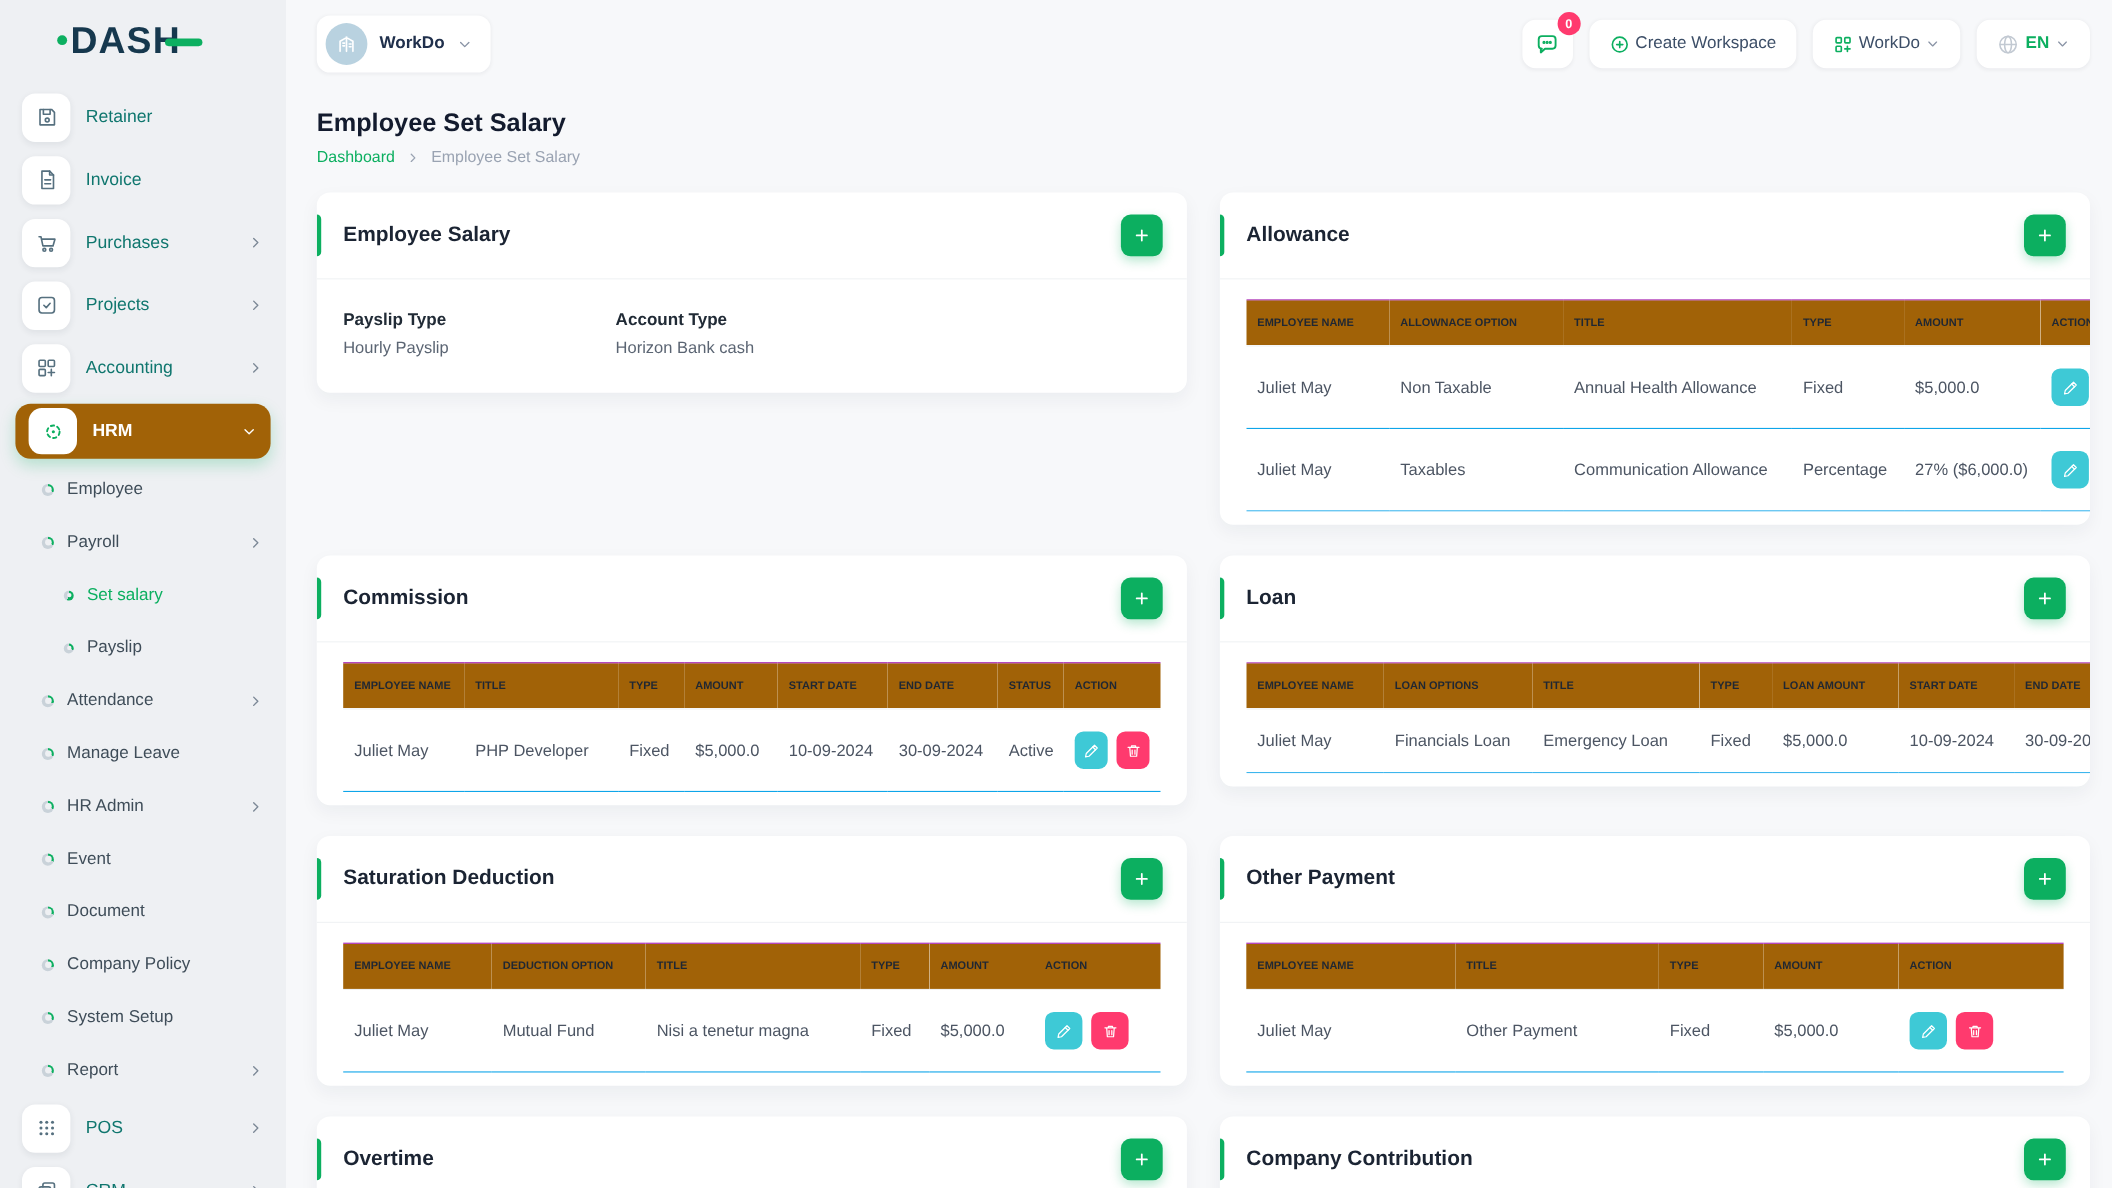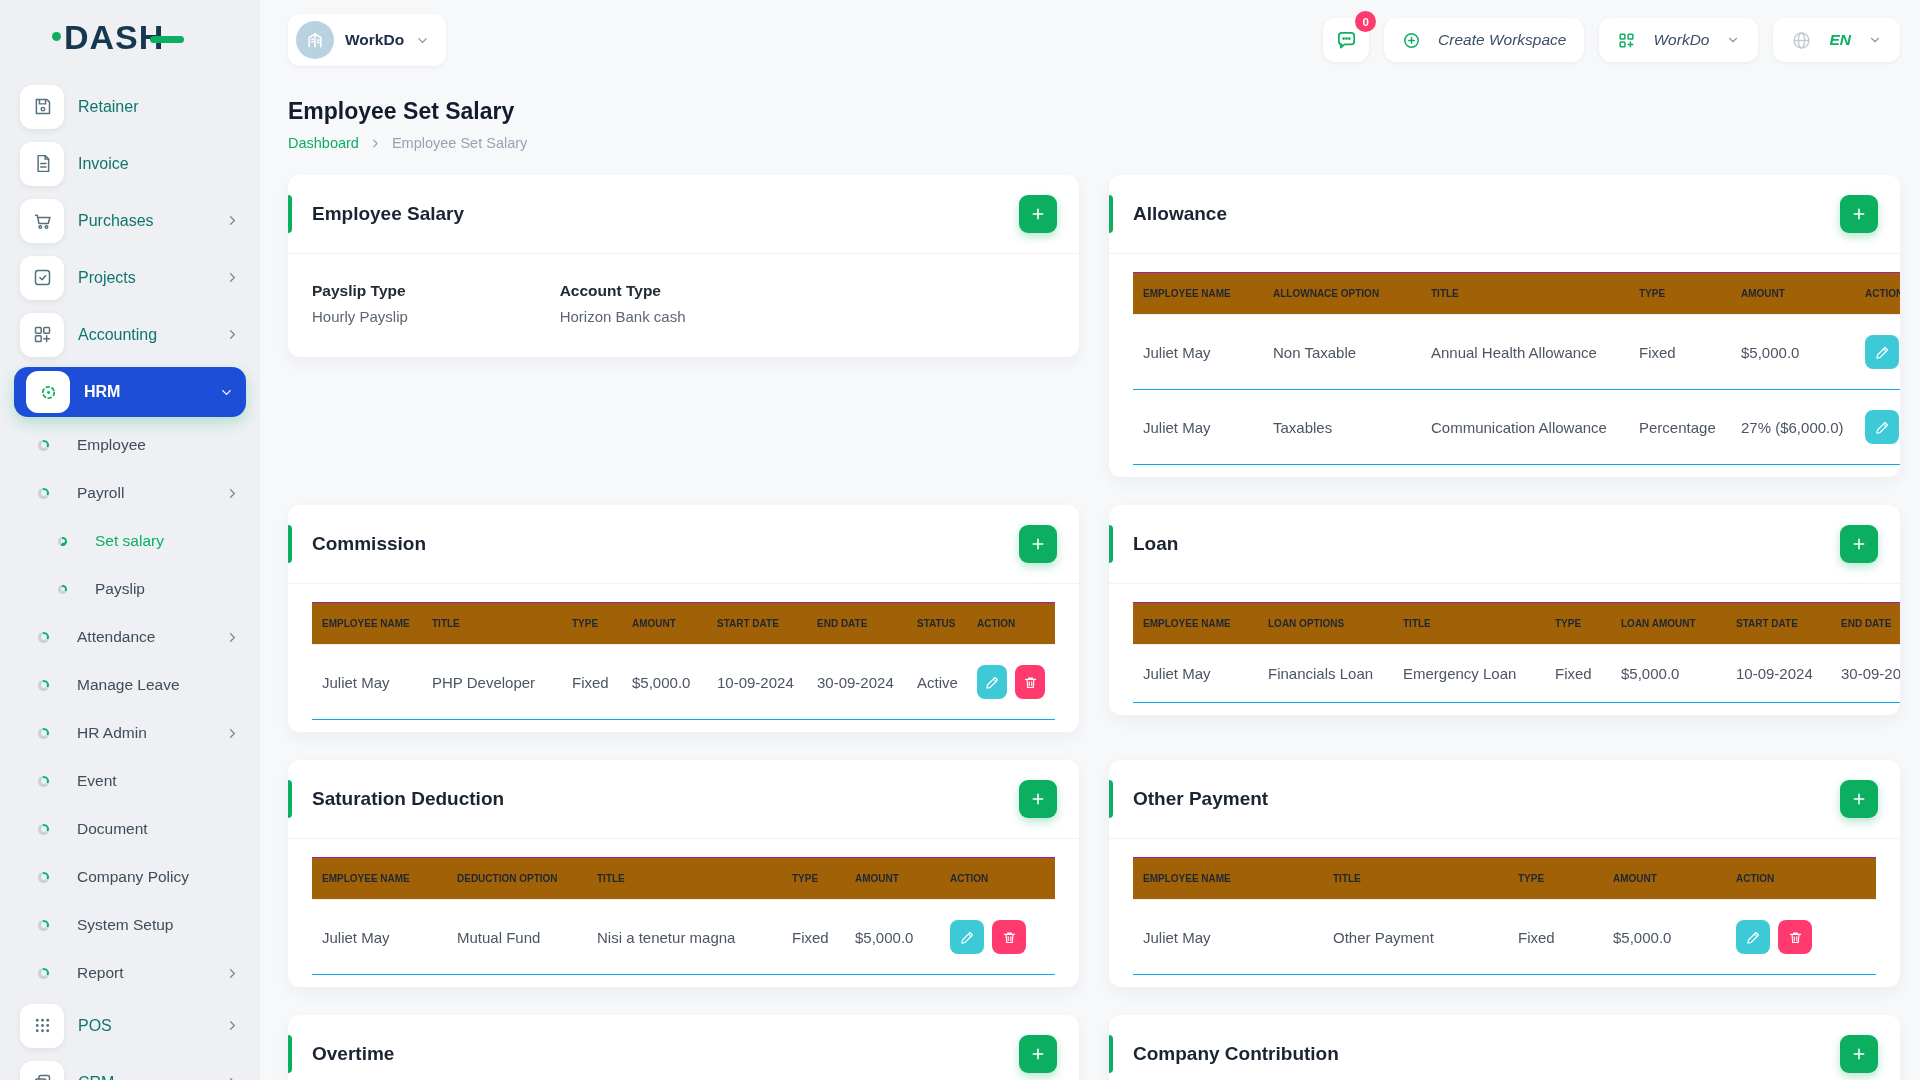--- a/index.html
+++ b/index.html
@@ -11,45 +11,45 @@
   .sidebar { flex:0 0 260px; width:260px; background:#eef0f3; height:100%; overflow:hidden; }
   .logo-row { height:74px; display:flex; align-items:center; padding-left:64px; }
   .logo { position:relative; font-size:34px; font-weight:800; letter-spacing:1px; color:#16384e; font-stretch:condensed; }
   .logo .logo-dot { position:absolute; left:-12px; top:14px; width:9px; height:9px; border-radius:50%; background:#0caf60; }
   .logo .logo-dash { display:inline-block; width:34px; height:7px; border-radius:4px; background:#0caf60; margin-left:-14px; margin-bottom:6px; }
   .nav { padding:4px 0 0 0; }
   .nav-item { display:flex; align-items:center; height:57px; padding:0 20px; cursor:pointer; }
   .nav-item .icon-box { width:44px; height:44px; border-radius:12px; background:#fff; box-shadow:0 2px 6px rgba(31,45,61,.07); display:flex; align-items:center; justify-content:center; color:#56707f; flex:0 0 44px; }
   .nav-item .nav-label { margin-left:14px; font-size:16px; color:#0f766e; }
   .nav-item .chev { margin-left:auto; color:#7c8896; display:flex; }
-  .nav-item.active-pill { background:#1d4ed8; border-radius:14px; margin:4px 14px; height:50px; padding:0 12px; box-shadow:0 6px 14px rgba(12,175,96,.25); }
+  .nav-item.active-pill { background:#a16207; border-radius:14px; margin:4px 14px; height:50px; padding:0 12px; box-shadow:0 6px 14px rgba(12,175,96,.25); }
   .nav-item.active-pill .icon-box { width:42px; height:42px; color:#0caf60; box-shadow:none; }
   .nav-item.active-pill .nav-label { color:#fff; font-weight:700; }
   .nav-item.active-pill .chev { color:#fff; }
   .nav-sub { height:48px; padding-left:38px; }
-  .nav-sub .nav-label { margin-left:28px; font-size:15.5px; color:#3f4d59; }
+  .nav-sub .nav-label { margin-left:12px; font-size:15.5px; color:#3f4d59; }
   .nav-sub2 { padding-left:58px; }
   .nav-sub2 .nav-label { font-size:15.5px; }
   .nav-sub2.active .nav-label { color:#0caf60; }
   .donut { width:11px; height:11px; border-radius:50%; background:conic-gradient(#0caf60 0deg 110deg, #c9d2d9 110deg 360deg); position:relative; flex:0 0 11px; }
   .donut::after { content:""; position:absolute; inset:2.5px; border-radius:50%; background:#eef0f3; }
   .donut.sm { width:9px; height:9px; flex:0 0 9px; }
   .donut.green { background:conic-gradient(#0caf60 0deg 200deg, #c9d2d9 200deg 360deg); }
 
   
   .main { flex:1; height:100%; overflow:hidden; display:flex; flex-direction:column; }
   .topbar { height:74px; display:flex; align-items:center; padding:6px 20px 0 28px; }
   .pill { background:#fff; border-radius:12px; box-shadow:0 1px 4px rgba(16,24,40,.06); border:none; cursor:pointer; }
   .workspace-pill { display:flex; align-items:center; gap:11px; padding:7px 16px 7px 8px; height:52px; }
   .ws-avatar { width:38px; height:38px; border-radius:50%; background:#b9d2e0; display:flex; align-items:center; justify-content:center; color:#fff; }
   .ws-name { font-size:15.5px; font-weight:600; color:#20304c; }
   .topbar-right { margin-left:auto; display:flex; align-items:center; gap:15px; }
   .msg-btn { position:relative; width:46px; height:44px; display:flex; align-items:center; justify-content:center; color:#0caf60; }
   .badge { position:absolute; top:-7px; right:-7px; min-width:21px; height:21px; border-radius:50%; background:#ff3a6e; color:#fff; font-size:11.5px; font-weight:700; display:flex; align-items:center; justify-content:center; }
-  .btn-pill { height:44px; display:flex; align-items:center; gap:17px; padding:0 18px; font-size:15.5px; color:#3c4e67; font-weight:500;font-style:italic; }
+  .btn-pill { height:44px; display:flex; align-items:center; gap:5px; padding:0 18px; font-size:15.5px; color:#3c4e67; font-weight:500; }
   .btn-pill .grn { color:#0caf60; display:flex; }
   .btn-pill .gry { color:#c2c9d2; display:flex; }
   .btn-pill .lang { color:#0caf60; font-weight:700; }
   .chev-sm { color:#8a94a6; display:flex; }
 
   
   .content { padding:10px 20px 0 28px; flex:1; overflow:hidden; }
   .page-title { font-size:23px; font-weight:700; color:#131b2e; margin-top:14px; }
   .breadcrumb { display:flex; align-items:center; gap:10px; margin-top:10px; font-size:14.5px; }
   .breadcrumb .bc-home { color:#0caf60; cursor:pointer; }

